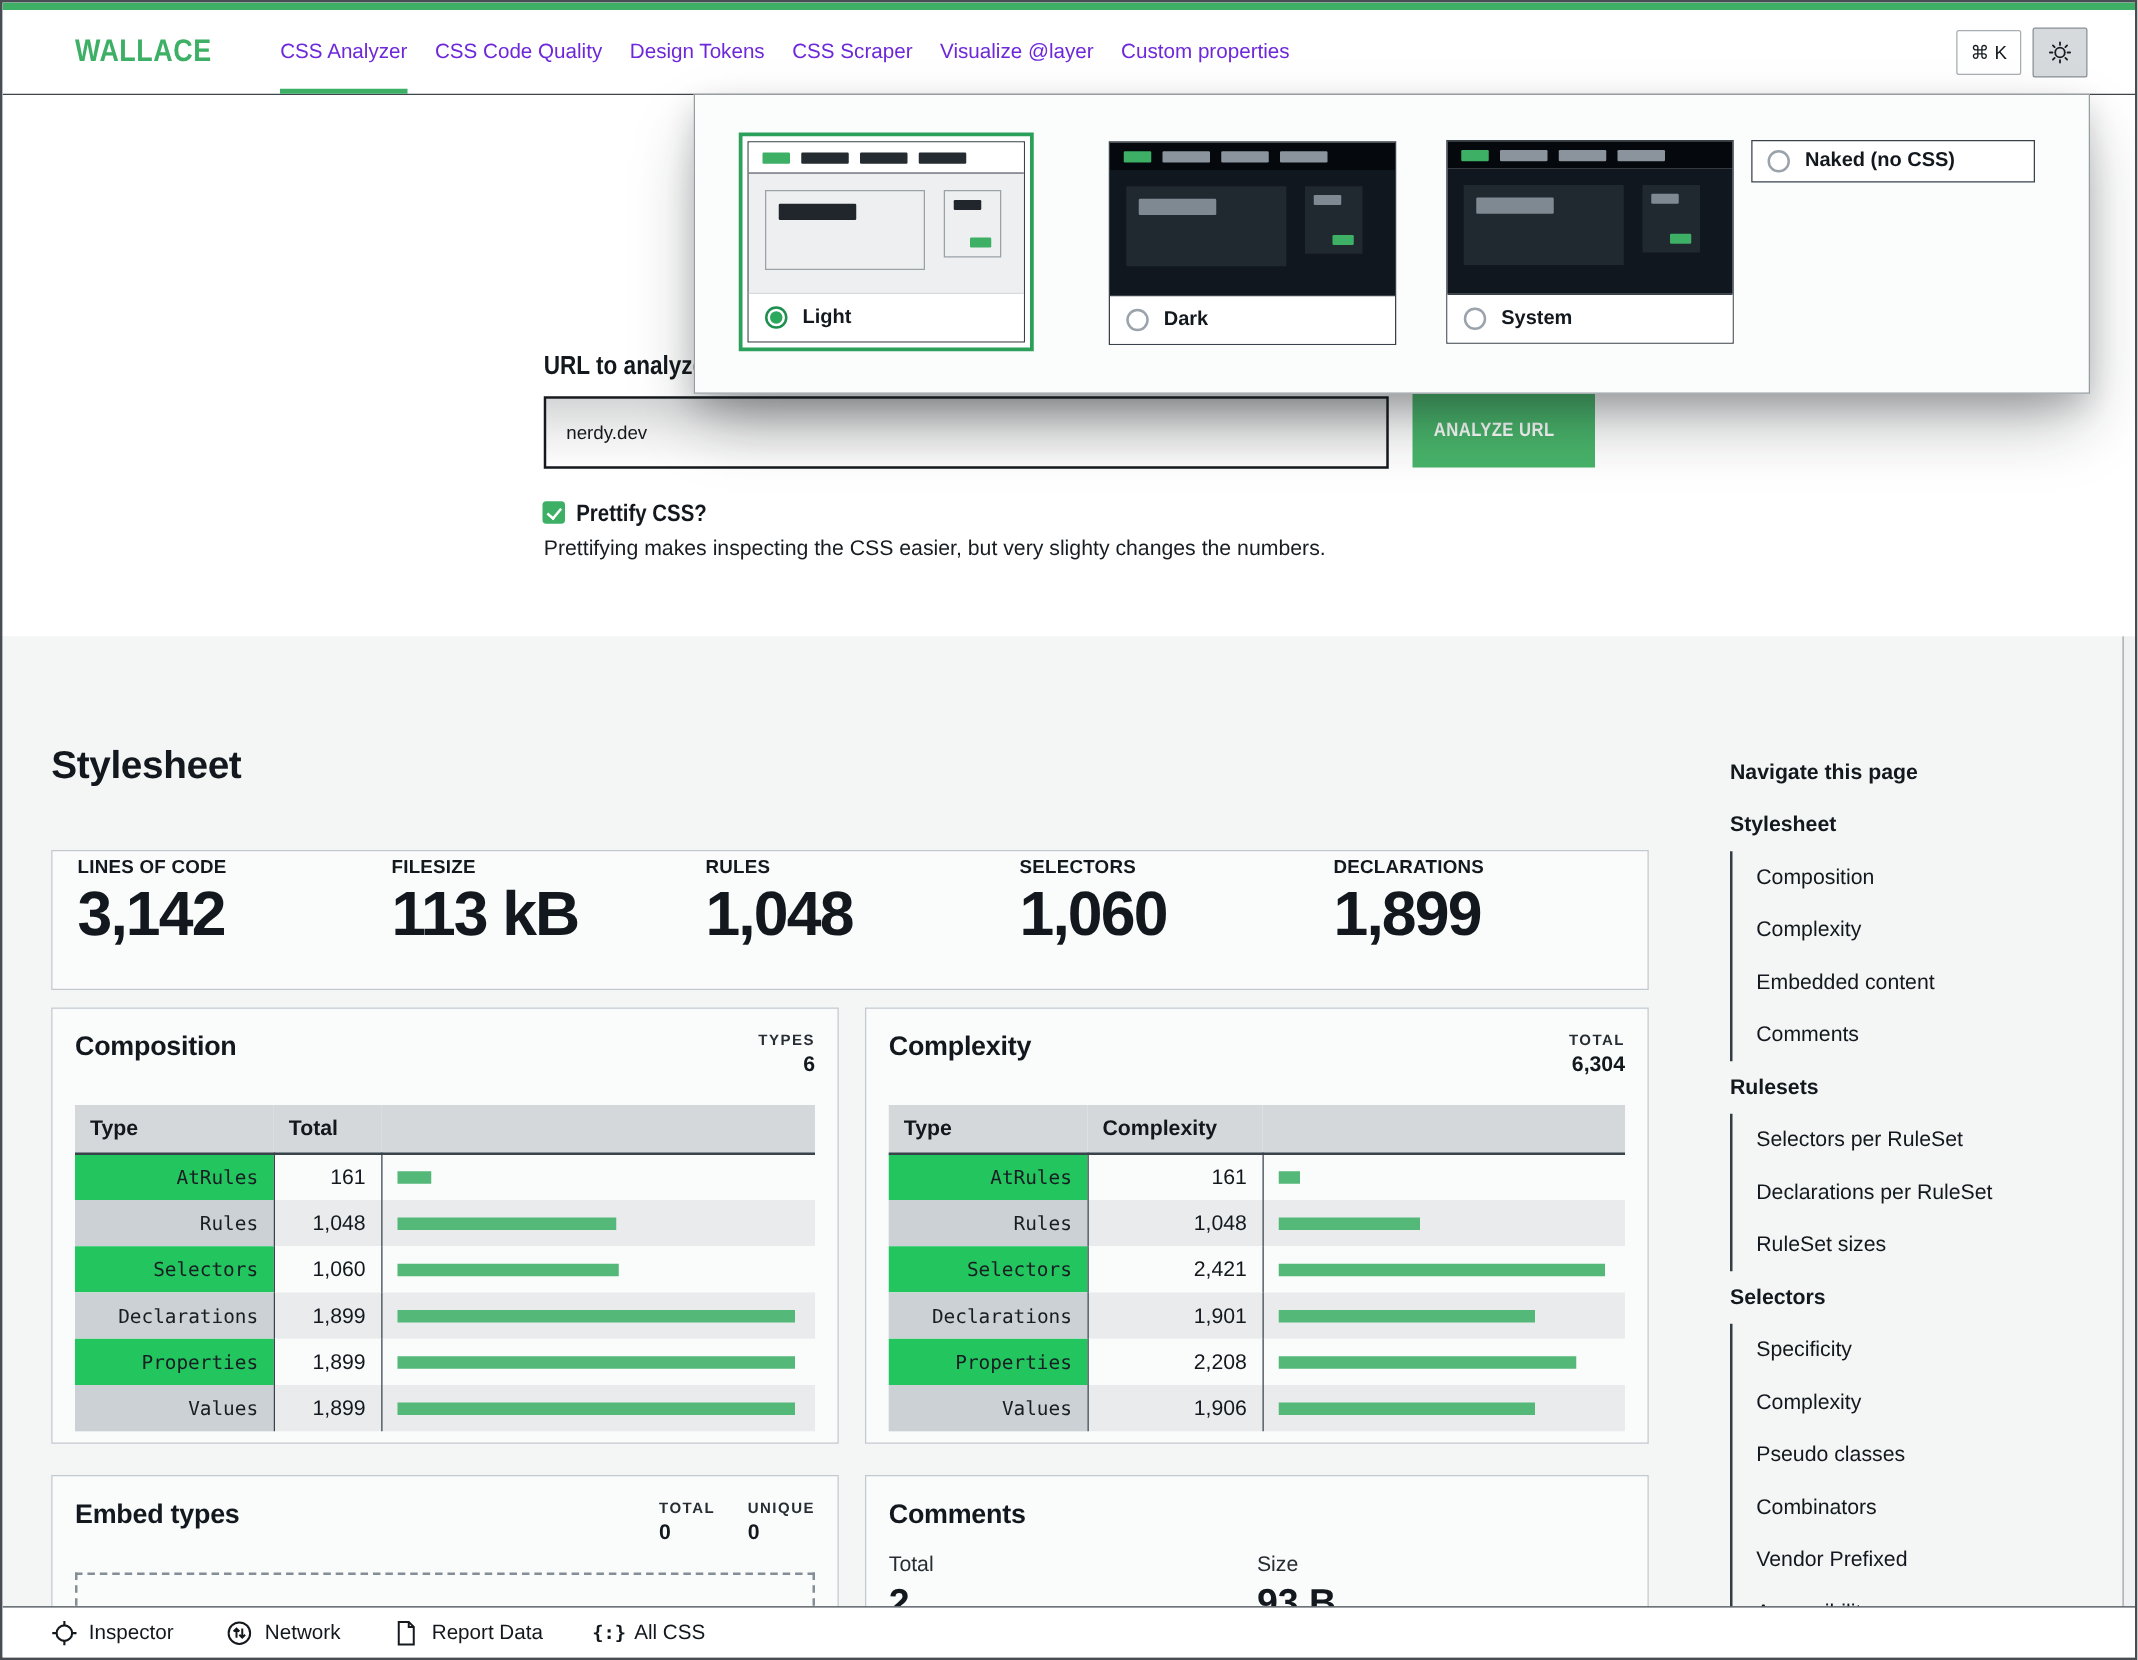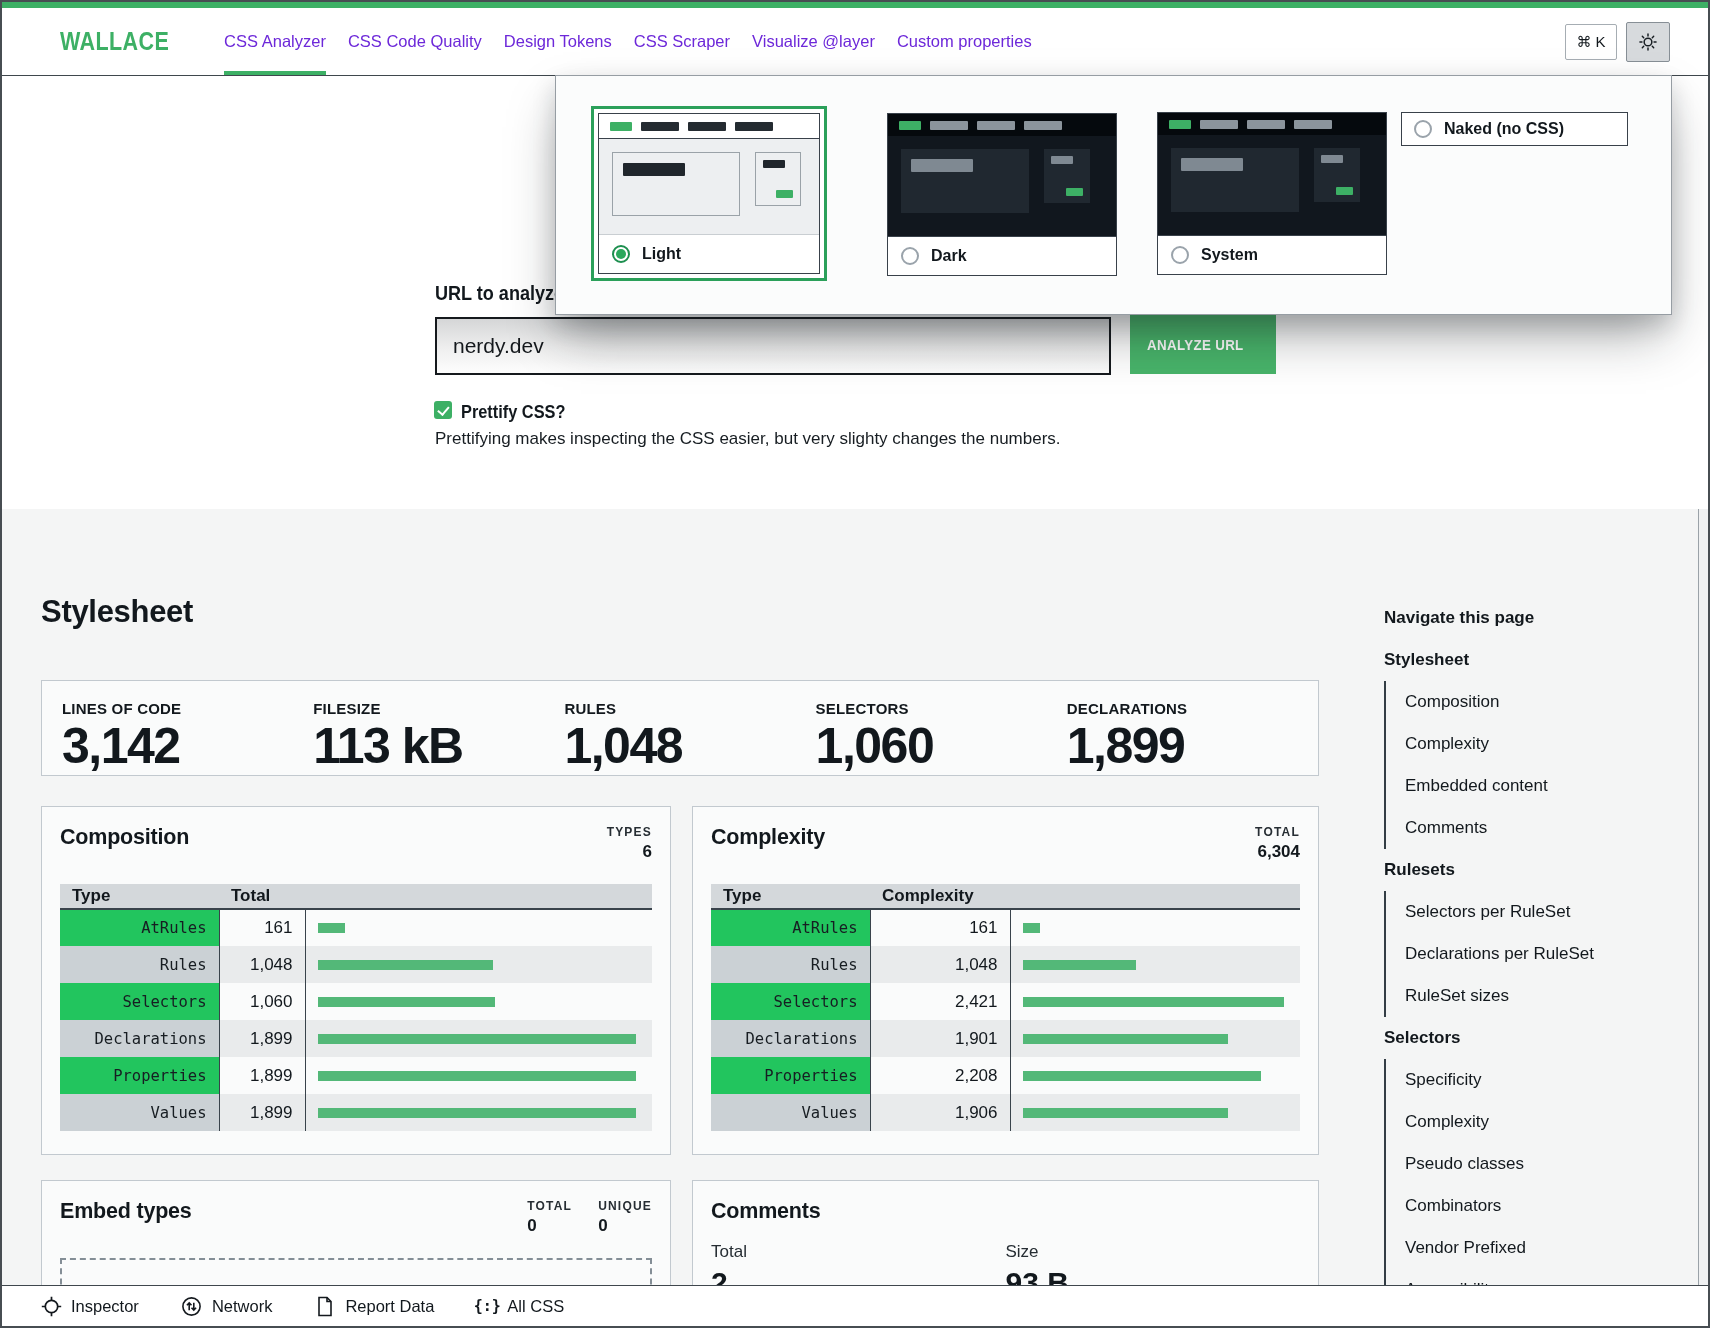--- a/index.html
+++ b/index.html
@@ -25,21 +25,21 @@
   .kbd-btn{width:52px;height:36px;border:1px solid #a6adb3;background:#fff;font-size:15px;
     border-radius:2px;font-family:inherit;color:var(--ink);cursor:pointer;}
   .theme-btn{width:44px;height:40px;background:#d7dadd;border:1px solid #878f96;border-radius:2px;
     display:flex;align-items:center;justify-content:center;cursor:pointer;padding:0;}
 
   
   .hero{position:absolute;top:73px;left:0;right:0;height:434px;background:#fff;}
   .url-label{position:absolute;left:433px;top:206px;font-size:21px;font-weight:700;}
   .url-input{position:absolute;left:433px;top:242px;width:676px;height:58px;box-sizing:border-box;
     border:2px solid #15191d;border-radius:0;background:linear-gradient(180deg,#d5d6d7 0%,#efefef 55%,#fdfdfd 100%);
-    font-size:21px;padding:0 16px;font-family:inherit;color:#14181c;}
+    font-size:15px;padding:0 16px;font-family:inherit;color:#14181c;}
   .analyze-btn{position:absolute;left:1128px;top:240px;width:146px;height:59px;background:var(--btn);
     border:none;color:#fff;font-size:15.5px;font-weight:700;letter-spacing:.4px;font-family:inherit;
     display:flex;align-items:center;justify-content:center;cursor:pointer;}
   .prettify{position:absolute;left:432px;top:326px;display:flex;align-items:flex-start;gap:9px;}
   .checkbox{width:18px;height:18px;border-radius:3px;background:var(--accent);position:relative;display:inline-block;cursor:pointer;}
   .checkbox.checked::after{content:'';position:absolute;left:6px;top:2.5px;width:4.5px;height:9px;
     border:solid #fff;border-width:0 2.5px 2.5px 0;transform:rotate(40deg);}
   .prettify-label{font-size:19px;font-weight:700;}
   .hint{position:absolute;left:433px;top:354px;font-size:17px;margin:0;color:#171d22;}
 
@@ -75,32 +75,32 @@
   .pos1 .opt-footer,.pos2 .opt-footer{border-top:1px solid #39414a;}
   .radio{width:18px;height:18px;border-radius:50%;border:2px solid #9aa3ab;background:#fff;box-sizing:border-box;flex:none;cursor:pointer;}
   .radio.sel{border:2px solid #1d8f4f;position:relative;}
   .radio.sel::after{content:'';position:absolute;inset:2px;border-radius:50%;background:#2aa85c;}
   .opt-label{font-size:16px;font-weight:700;}
 
   
   main{position:absolute;top:507px;left:0;right:0;bottom:40px;background:#f4f5f5;overflow:hidden;}
   main h1{position:absolute;left:39px;top:85px;margin:0;font-size:31px;font-weight:700;letter-spacing:-.3px;}
   .card{position:absolute;background:#fafbfb;border:1px solid var(--card-border);box-sizing:border-box;}
-  .stats{left:39px;top:171px;width:1278px;height:96px;display:grid;grid-template-columns:repeat(5,1fr);padding:19px 0 0 20px;}
+  .stats{left:39px;top:171px;width:1278px;height:112px;display:grid;grid-template-columns:repeat(5,1fr);padding:4px 0 0 20px;}
   .stat-label{font-size:15px;font-weight:700;letter-spacing:.2px;}
   .stat-value{font-size:50px;font-weight:700;letter-spacing:-1.5px;margin-top:4px;line-height:1;}
   .t-card{top:297px;width:630px;height:349px;padding:18px;}
   #composition{left:39px;} #complexity{left:690px;width:627px;}
   .card-head{display:flex;justify-content:space-between;align-items:flex-start;}
   .card-title{margin:0;font-size:21.5px;font-weight:700;letter-spacing:-.2px;}
   .meta{text-align:right;}
   .meta-label{font-size:12px;font-weight:600;letter-spacing:1.2px;color:#262d33;}
   .meta-value{font-size:17px;font-weight:700;margin-top:3px;}
   .data-table{width:100%;border-collapse:collapse;margin-top:22px;}
-  .data-table thead tr{background:#d4d8db;height:25px;border-bottom:2px solid var(--line-dark);}
+  .data-table thead tr{background:#d4d8db;height:39px;border-bottom:2px solid var(--line-dark);}
   .data-table th{font-size:17px;font-weight:700;text-align:left;padding:0 0 0 12px;}
   th.col-type{width:147px;}
   th.col-val{width:74px;}
   #complexity th.col-val{width:128px;}
   .data-table tbody tr{height:37px;}
   .data-table tbody tr:nth-child(even){background:#e9ebec;}
   .data-table tbody tr:nth-child(odd){background:#fafbfb;}
   td.type{background:#22c55e;font-family:"DejaVu Sans Mono",monospace;font-size:15.5px;
     text-align:right;padding-right:12px;border-right:1px solid var(--line-dark);color:#171d22;}
   .data-table tbody tr:nth-child(even) td.type{background:#cbd1d5;}

